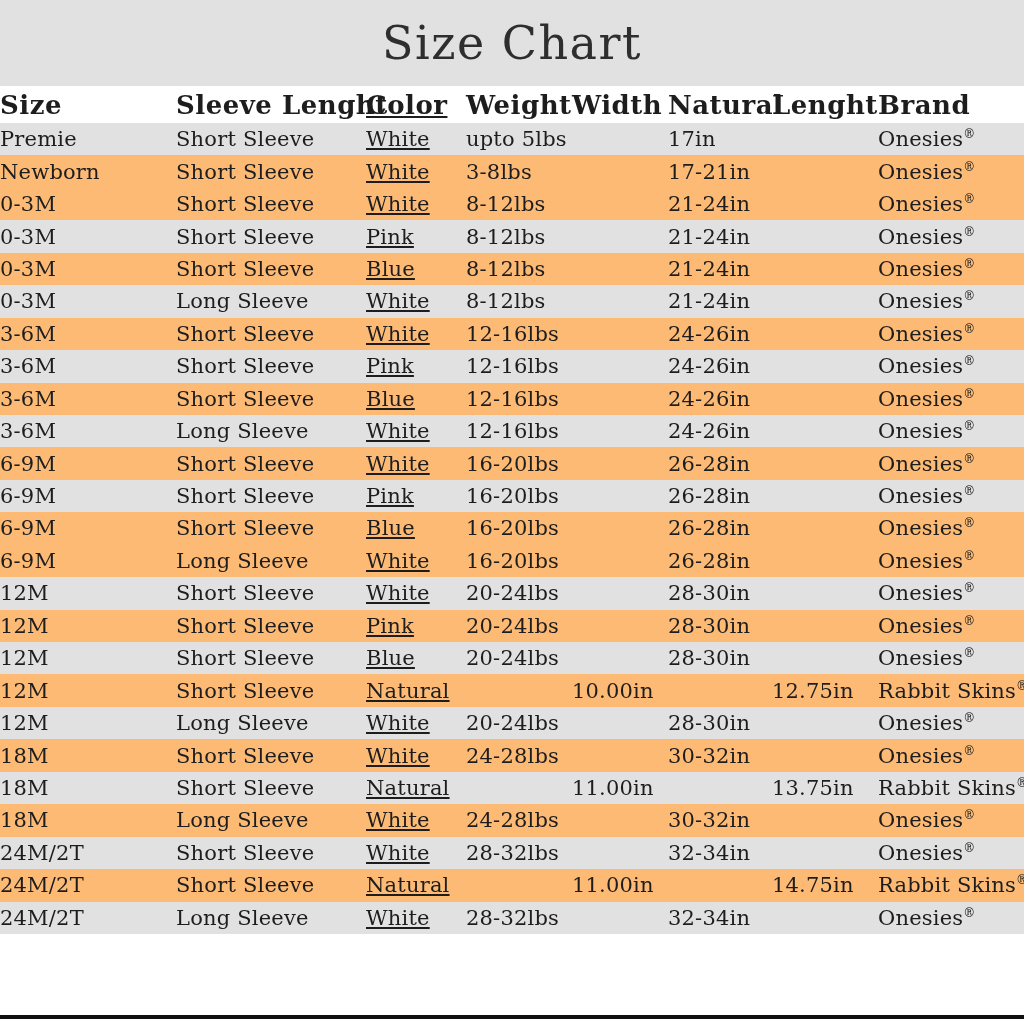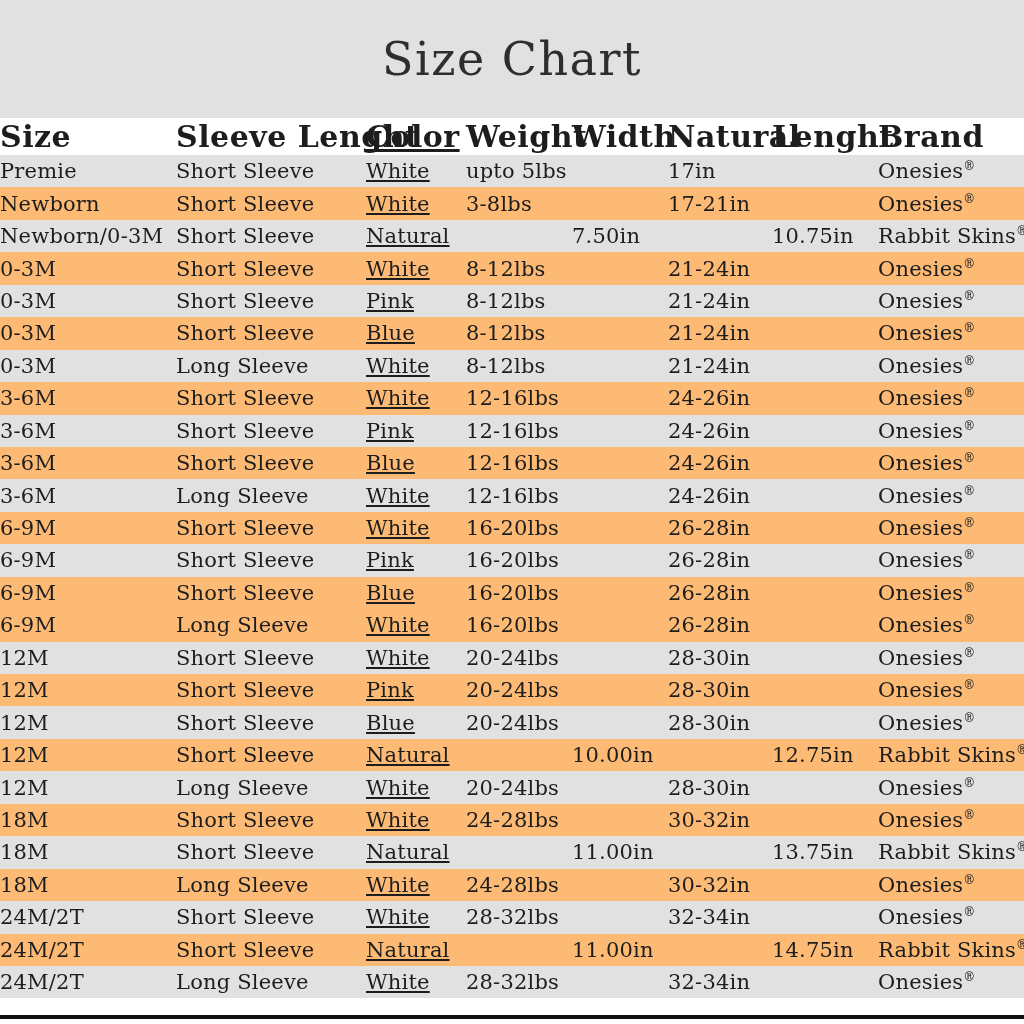--- a/index.html
+++ b/index.html
@@ -6,21 +6,21 @@
   .page {
     position: relative;
     width: 1024px;
     height: 1024px;
     background: #ffffff;
     overflow: hidden;
     font-family: "DejaVu Serif", serif;
     color: #1d1d1d;
   }
   .title-band {
-    height: 118px;
+    height: 86px;
     background: #e1e1e1;
     display: flex;
     align-items: center;
     justify-content: center;
   }
   .title-band h1 {
     margin: 0;
     font-size: 46px;
     font-weight: 500;
     letter-spacing: 1.5px;
@@ -35,21 +35,21 @@
   table.size-chart th, table.size-chart td {
     padding: 0;
     margin: 0;
     white-space: nowrap;
     overflow: visible;
     vertical-align: middle;
     text-align: left;
   }
   thead th {
     height: 37px;
-    font-size: 30px;
+    font-size: 26px;
     font-weight: 700;
     letter-spacing: 0.5px;
     background: #ffffff;
   }
   tbody td {
     height: 32.44px;
     font-size: 21px;
     font-weight: 400;
     letter-spacing: 0.2px;
   }
@@ -123,30 +123,20 @@
         <tr class="white">
           <td class="c0">Newborn</td>
           <td class="c1">Short Sleeve</td>
           <td class="c2">White</td>
           <td class="c3">3-8lbs</td>
           <td class="c4"></td>
           <td class="c5">17-21in</td>
           <td class="c6"></td>
           <td class="c7"><span>Onesies</span><span class="regmark">®</span></td>
         </tr>
-        <tr class="gray">
-          <td class="c0">Newborn/0-3M</td>
-          <td class="c1">Short Sleeve</td>
-          <td class="c2">Natural</td>
-          <td class="c3"></td>
-          <td class="c4">7.50in</td>
-          <td class="c5"></td>
-          <td class="c6">10.75in</td>
-          <td class="c7"><span>Rabbit Skins</span><span class="regmark">®</span></td>
-        </tr>
         <tr class="white">
           <td class="c0">0-3M</td>
           <td class="c1">Short Sleeve</td>
           <td class="c2">White</td>
           <td class="c3">8-12lbs</td>
           <td class="c4"></td>
           <td class="c5">21-24in</td>
           <td class="c6"></td>
           <td class="c7"><span>Onesies</span><span class="regmark">®</span></td>
         </tr>

